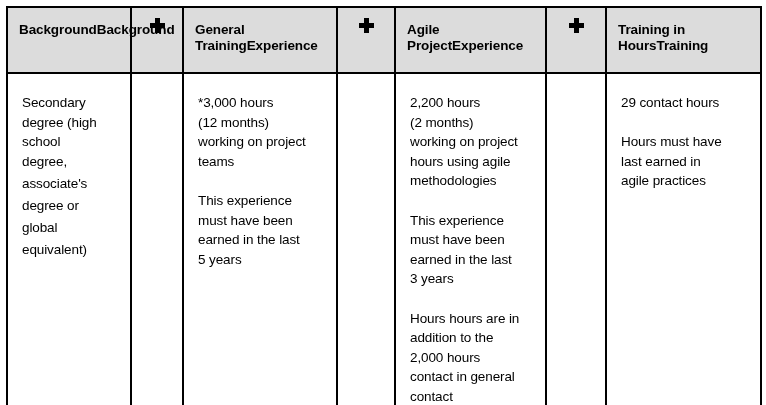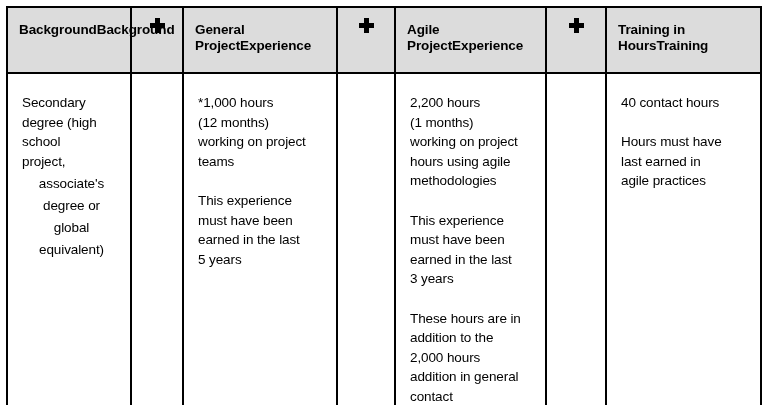--- a/index.html
+++ b/index.html
@@ -90,21 +90,20 @@
   }
   .cell-text p + p {
     margin-top: 19.6px;
   }
   .cell-text .ln {
     display: block;
   }
   
   .col-edu .cell-text .ln.loose {
     margin-top: 2.5px;
-    text-align: center;
   }
   .spacer-cell {
     background: #ffffff;
   }
 </style>
 </head>
 <body>
 
 <table id="credential-table">
   <colgroup>
@@ -118,21 +117,21 @@
   </colgroup>
   <tbody>
     <tr>
       <td class="hdr">
         <div class="hdr-title"><span class="ln">Background</span><span class="ln">Background</span></div>
       </td>
       <td class="hdr hdr-plus">
         <span class="plus-glyph"></span>
       </td>
       <td class="hdr">
-        <div class="hdr-title"><span class="ln">General Project</span><span class="ln">Experience</span></div>
+        <div class="hdr-title"><span class="ln">General Training</span><span class="ln">Experience</span></div>
       </td>
       <td class="hdr hdr-plus">
         <span class="plus-glyph"></span>
       </td>
       <td class="hdr">
         <div class="hdr-title"><span class="ln">Agile Project</span><span class="ln">Experience</span></div>
       </td>
       <td class="hdr hdr-plus">
         <span class="plus-glyph"></span>
       </td>
@@ -140,76 +139,76 @@
         <div class="hdr-title"><span class="ln">Training in Hours</span><span class="ln">Training</span></div>
       </td>
     </tr>
     <tr>
       <td class="body-cell col-edu">
         <div class="cell-text">
             <p>
               <span class="ln">Secondary</span>
               <span class="ln">degree (high</span>
               <span class="ln">school</span>
-              <span class="ln">project,</span>
+              <span class="ln">degree,</span>
               <span class="ln loose">associate's</span>
               <span class="ln loose">degree or</span>
               <span class="ln loose">global</span>
               <span class="ln loose">equivalent)</span>
             </p>
           </div>
       </td>
       <td class="body-cell spacer-cell"></td>
       <td class="body-cell">
         <div class="cell-text">
             <p>
-              <span class="ln">*1,000 hours</span>
+              <span class="ln">*3,000 hours</span>
               <span class="ln">(12 months)</span>
               <span class="ln">working on project</span>
               <span class="ln">teams</span>
             </p>
             <p>
               <span class="ln">This experience</span>
               <span class="ln">must have been</span>
               <span class="ln">earned in the last</span>
               <span class="ln">5 years</span>
             </p>
           </div>
       </td>
       <td class="body-cell spacer-cell"></td>
       <td class="body-cell">
         <div class="cell-text">
             <p>
               <span class="ln">2,200 hours</span>
-              <span class="ln">(1 months)</span>
+              <span class="ln">(2 months)</span>
               <span class="ln">working on project</span>
               <span class="ln">hours using agile</span>
               <span class="ln loose">methodologies</span>
             </p>
             <p>
               <span class="ln">This experience</span>
               <span class="ln">must have been</span>
               <span class="ln">earned in the last</span>
               <span class="ln">3 years</span>
             </p>
             <p>
-              <span class="ln">These hours are in</span>
+              <span class="ln">Hours hours are in</span>
               <span class="ln">addition to the</span>
               <span class="ln">2,000 hours</span>
-              <span class="ln">addition in general</span>
+              <span class="ln">contact in general</span>
               <span class="ln loose">contact</span>
               <span class="ln loose">experience.</span>
             </p>
           </div>
       </td>
       <td class="body-cell spacer-cell"></td>
       <td class="body-cell">
         <div class="cell-text">
             <p>
-              <span class="ln">40 contact hours</span>
+              <span class="ln">29 contact hours</span>
             </p>
             <p>
               <span class="ln">Hours must have</span>
               <span class="ln">last earned in</span>
               <span class="ln">agile practices</span>
             </p>
           </div>
       </td>
     </tr>
   </tbody>

